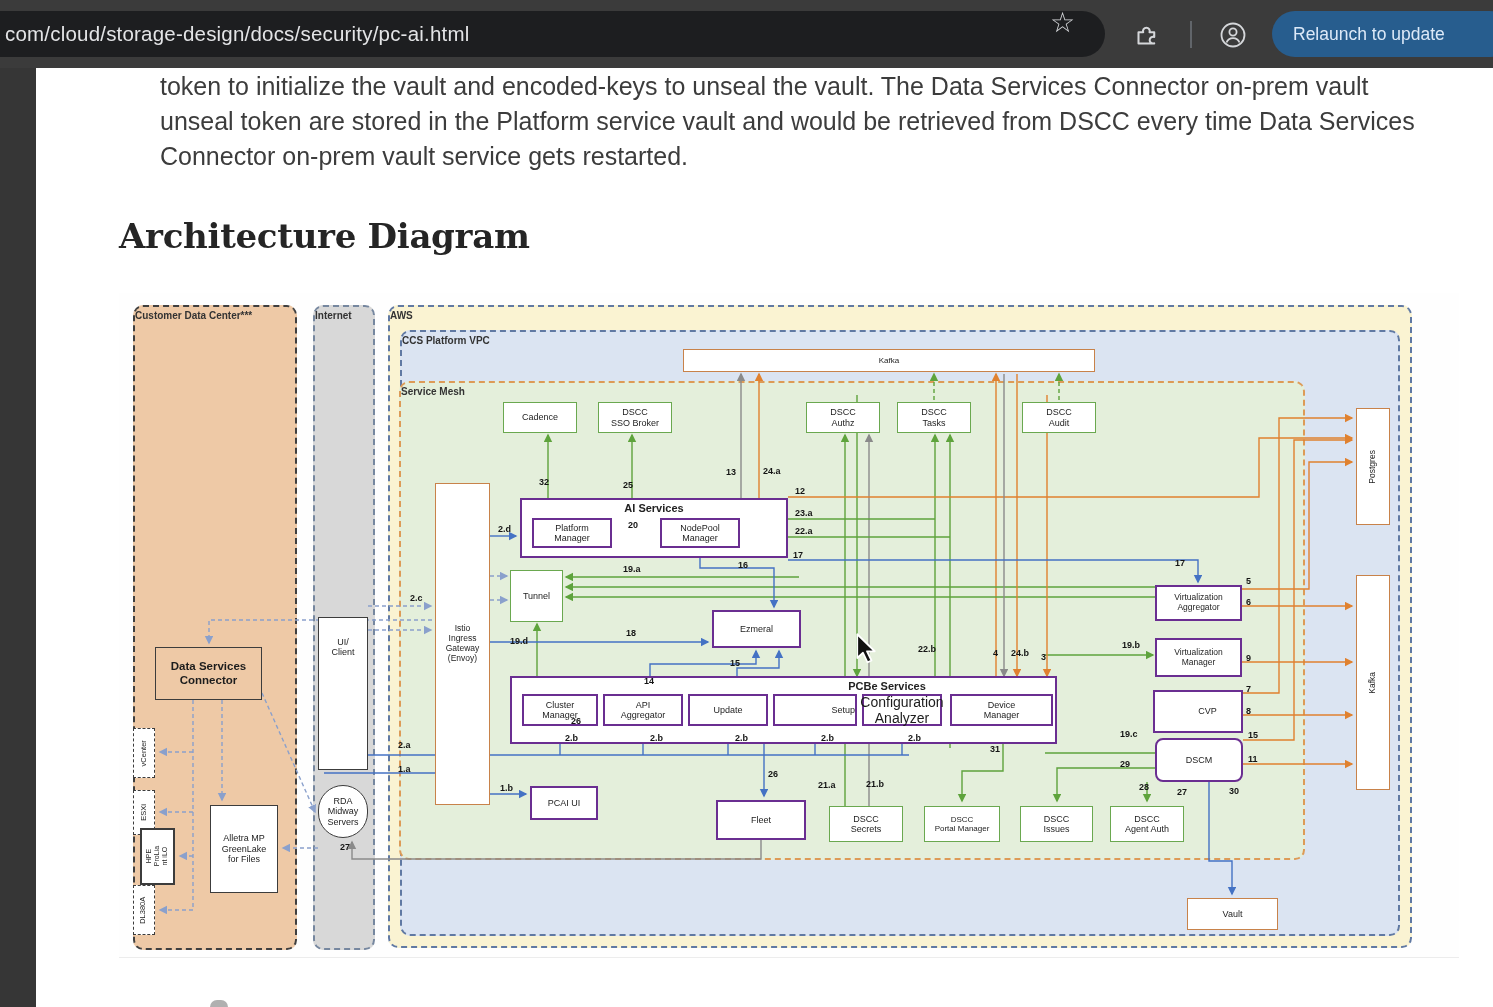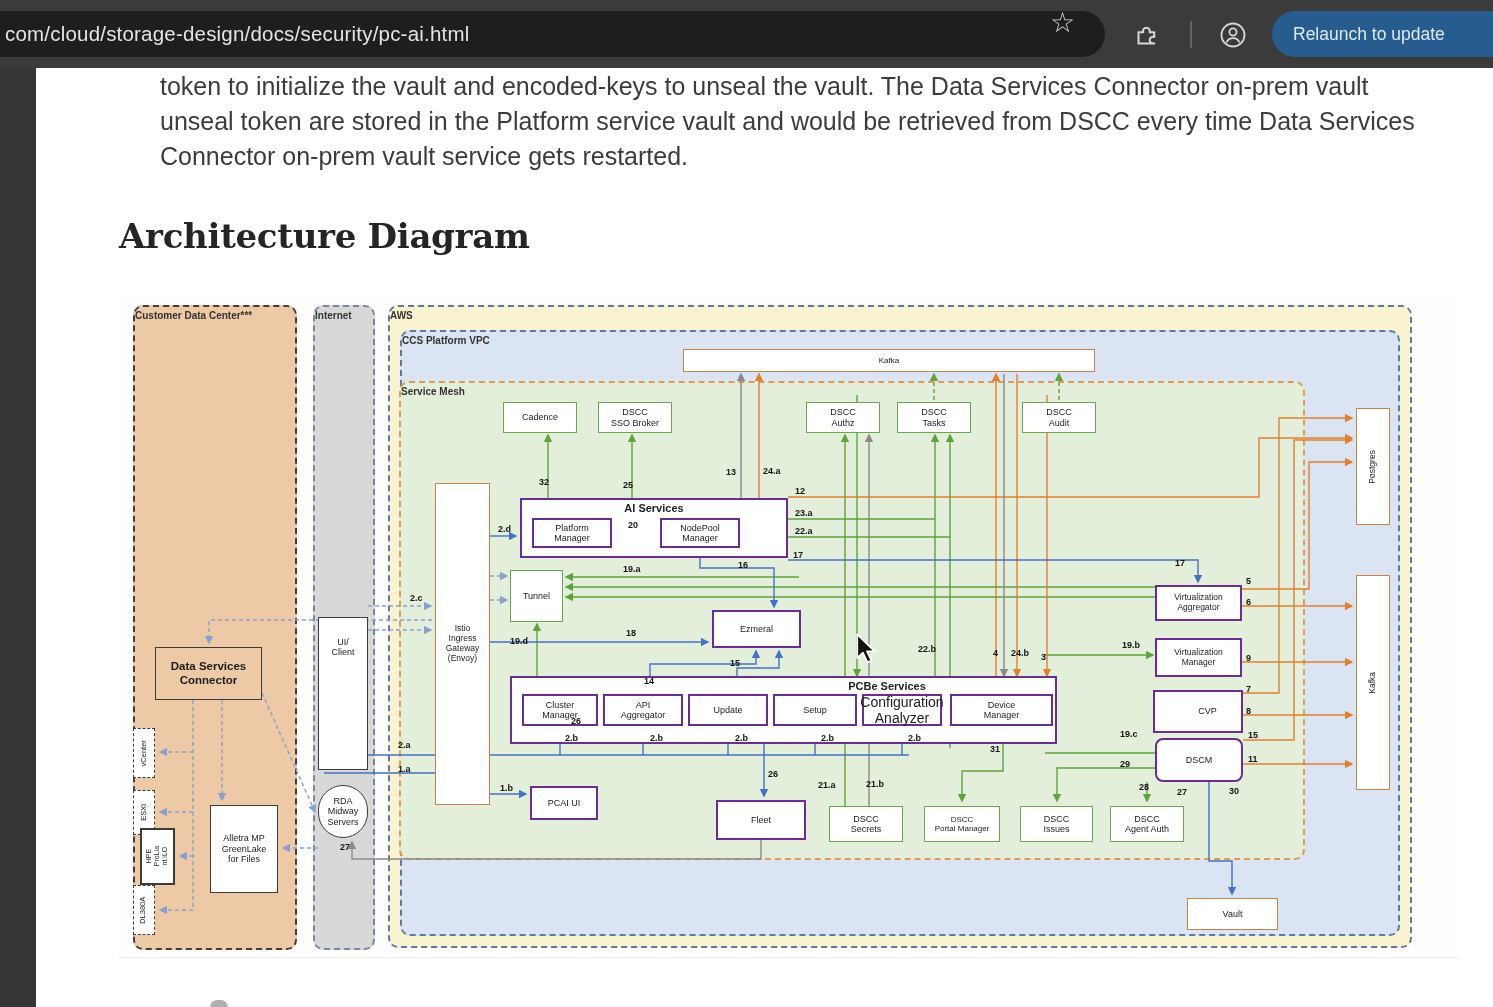--- a/index.html
+++ b/index.html
@@ -218,21 +218,21 @@
       <span>Cluster
 Manager</span>
     </div>
     <div class="node n-p" style="left: 484px; top: 401px; width: 80px; height: 32px;">
       <span>API
 Aggregator</span>
     </div>
     <div class="node n-p" style="left: 569px; top: 401px; width: 80px; height: 32px;">
       <span>Update</span>
     </div>
-    <div class="node n-p" style="left: 654px; top: 401px; width: 84px; height: 32px;">
+    <div class="node n-p" style="left: 654px; top: 401px; width: 84px; height: 32px; justify-content: flex-end;">
       <span>Setup</span>
     </div>
     <div class="node n-p" style="left: 743px; top: 401px; width: 80px; height: 32px;">
       <span style="font-size: 14px;">Configuration
 Analyzer</span>
     </div>
     <div class="node n-p" style="left: 831px; top: 401px; width: 103px; height: 32px;">
       <span>Device
 Manager</span>
     </div>

